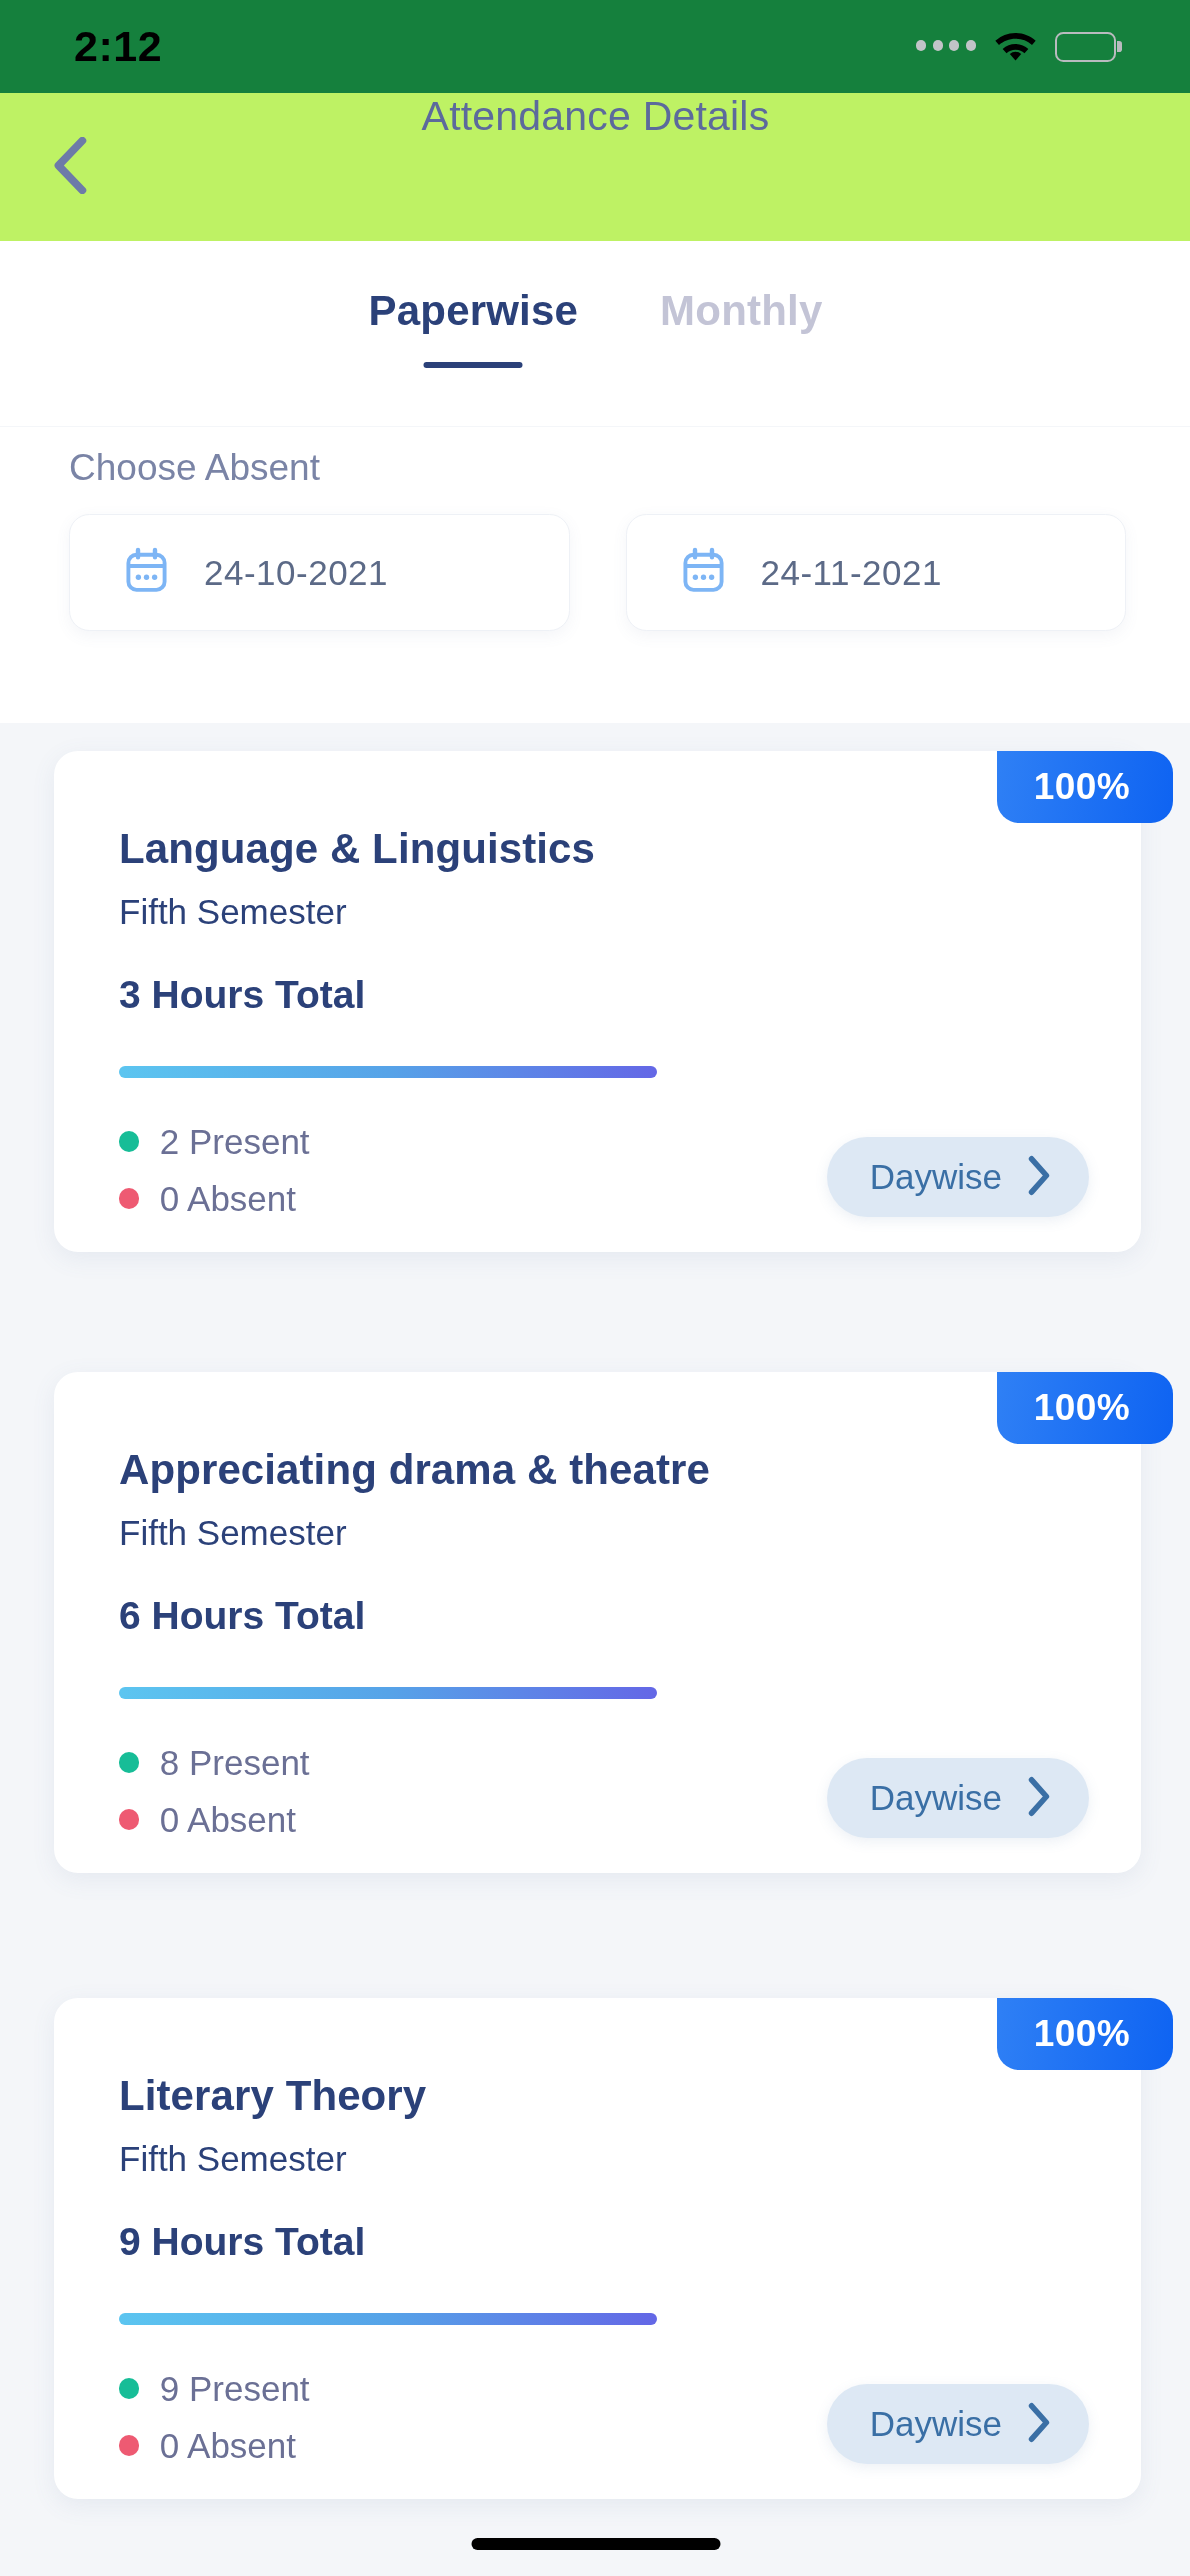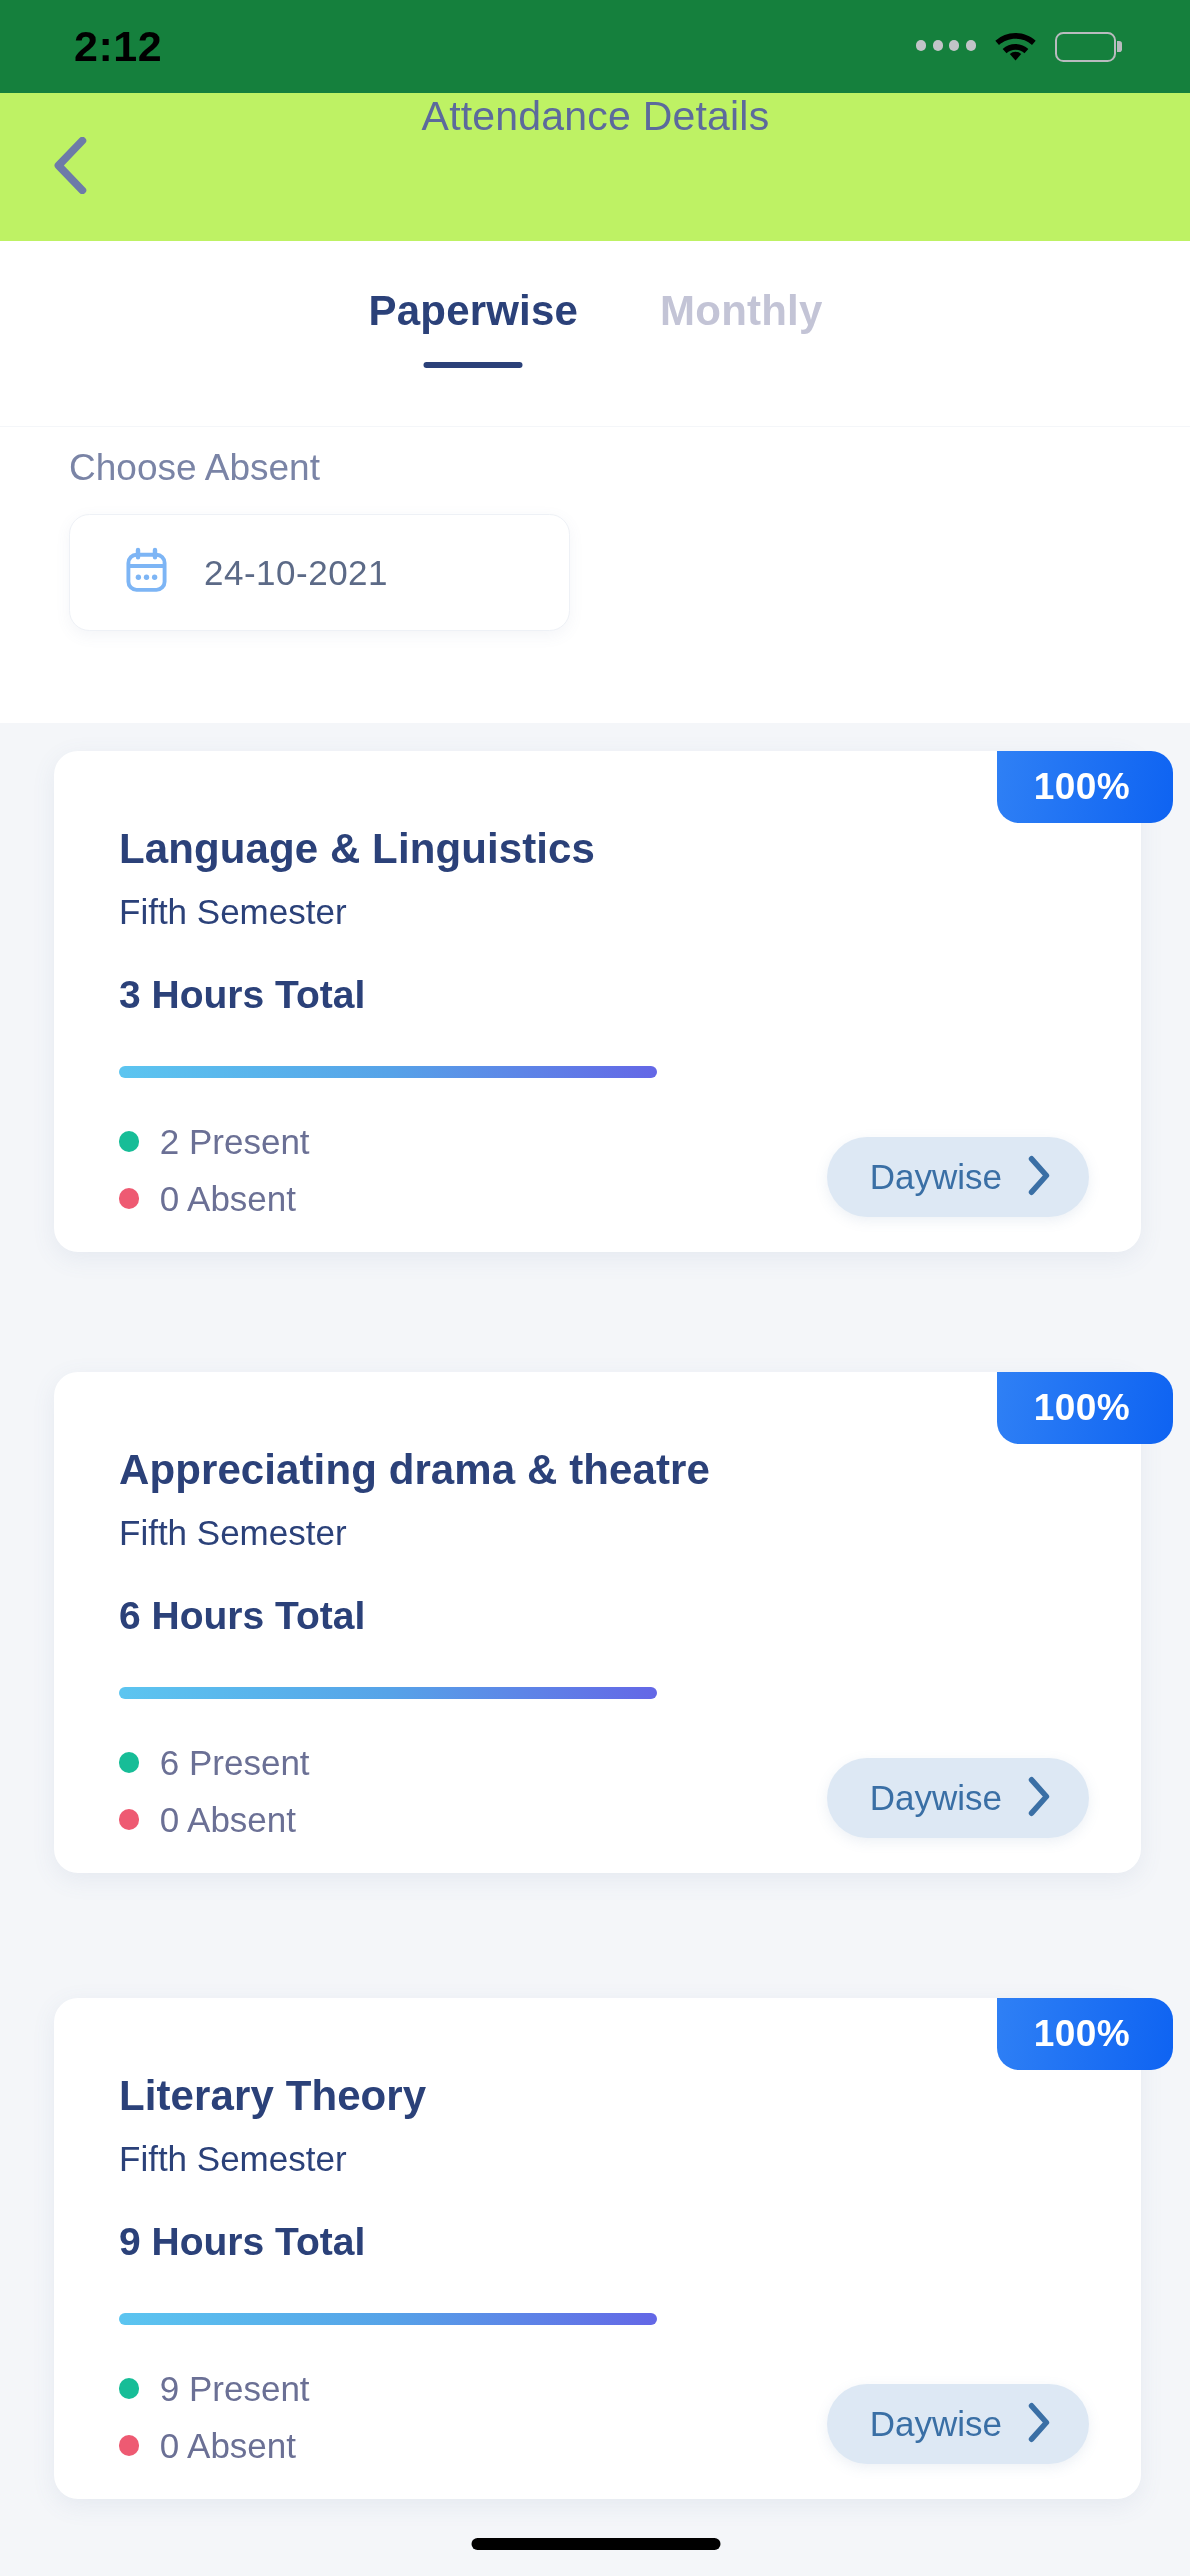--- a/index.html
+++ b/index.html
@@ -196,20 +196,33 @@
             <path d="M2.6 10.3 H21.4" stroke="#7db5f5" stroke-width="2.1" stroke-linecap="round"></path>
             <path d="M7.4 1.6 V5.6 M16.6 1.6 V5.6" stroke="#7db5f5" stroke-width="2.4" stroke-linecap="round"></path>
             <circle cx="7.6" cy="16.4" r="1.45" fill="#7db5f5"></circle>
             <circle cx="12" cy="16.4" r="1.45" fill="#7db5f5"></circle>
             <circle cx="16.4" cy="16.4" r="1.45" fill="#7db5f5"></circle>
           </svg>
         </span>
         <span class="date-value">24-10-2021</span>
       </div>
 
+      <div class="date-field">
+        <span>
+          <svg width="45" height="48" viewBox="0 0 24 26">
+            <rect x="2.2" y="4.2" width="19.6" height="19" rx="4.4" fill="none" stroke="#7db5f5" stroke-width="2.1"></rect>
+            <path d="M2.6 10.3 H21.4" stroke="#7db5f5" stroke-width="2.1" stroke-linecap="round"></path>
+            <path d="M7.4 1.6 V5.6 M16.6 1.6 V5.6" stroke="#7db5f5" stroke-width="2.4" stroke-linecap="round"></path>
+            <circle cx="7.6" cy="16.4" r="1.45" fill="#7db5f5"></circle>
+            <circle cx="12" cy="16.4" r="1.45" fill="#7db5f5"></circle>
+            <circle cx="16.4" cy="16.4" r="1.45" fill="#7db5f5"></circle>
+          </svg>
+        </span>
+        <span class="date-value">24-11-2021</span>
+      </div>
 
     </div>
   </div>
 
   <div class="list">
 
     <div class="card" style="top:28px; height:501px;">
       <div class="badge">
         <span>100%</span>
       </div>
@@ -245,21 +258,21 @@
       </div>
       <div class="card-title">Appreciating drama &amp; theatre</div>
       <div class="card-sem">Fifth Semester</div>
       <div class="card-hours">6 Hours Total</div>
       <div class="bar-track">
         <div class="bar-fill" style="width:100%"></div>
       </div>
       <div class="legend">
         <div class="leg-row">
           <span class="leg-dot present"></span>
-          <span class="leg-text">6 Present</span>
+          <span class="leg-text">8 Present</span>
         </div>
         <div class="leg-row">
           <span class="leg-dot absent"></span>
           <span class="leg-text">0 Absent</span>
         </div>
       </div>
       <div class="daywise">
         <span class="daywise-label">Daywise</span>
         <span>
           <svg width="26" height="41" viewBox="0 0 14 22">

